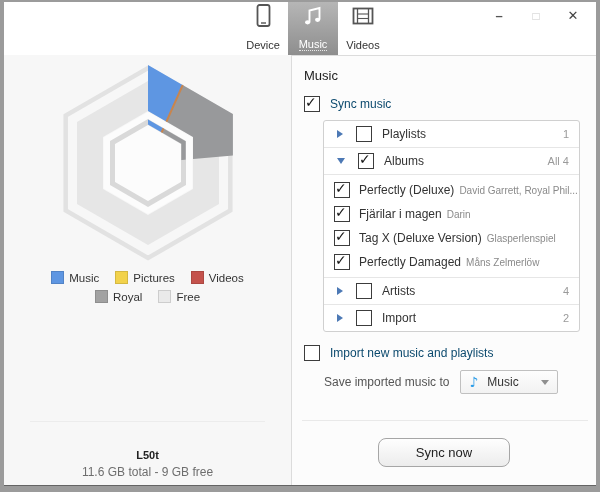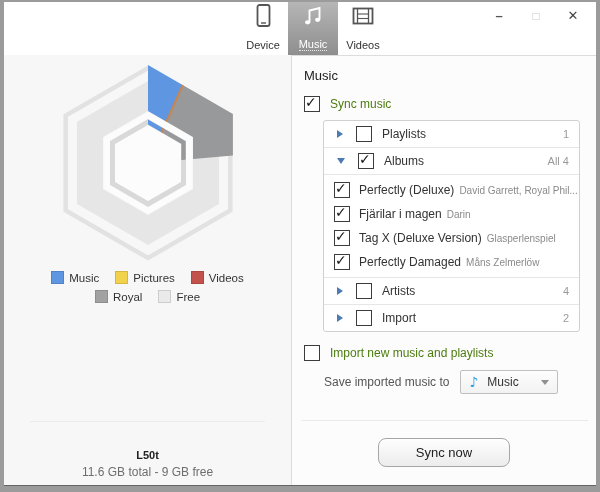--- a/index.html
+++ b/index.html
@@ -38,21 +38,21 @@
   .lp-divider{position:absolute;left:26px;right:26px;top:366px;height:1px;background:#ececec;}
   .device-info{position:absolute;left:0;right:0;top:388px;text-align:center;}
   .device-name{font-size:11px;font-weight:bold;color:#222;margin-top:6px;}
   .device-storage{font-size:12px;color:#6e6e6e;margin-top:4px;}
 
   
   .heading{position:absolute;left:12px;top:12px;font-size:13px;color:#222;}
   .chk-row{display:flex;align-items:center;}
   .sync-row{position:absolute;left:12px;top:40px;}
   .import-row{position:absolute;left:12px;top:289px;}
-  .chk-row .chk-label{margin-left:10px;font-size:12px;color:#4d7c0f;}
+  .chk-row .chk-label{margin-left:10px;font-size:12px;color:#0c4a6e;}
 
   .checkbox{width:14px;height:14px;border:1px solid #3c3c3c;background:#fff;
             box-sizing:content-box;position:relative;flex:none;}
   .checkbox.checked::after{content:"✓";position:absolute;top:-3px;left:0px;
             font-family:"DejaVu Sans",sans-serif;font-size:14px;font-weight:bold;color:#141414;}
 
   .list{position:absolute;left:31px;top:64px;width:255px;background:#fff;
         border:1px solid #d0d0d0;border-radius:3px;overflow:hidden;}
   .group-row{height:26px;display:flex;align-items:center;border-top:1px solid #e6e6e6;}
   .group-row:first-child{border-top:none;}

